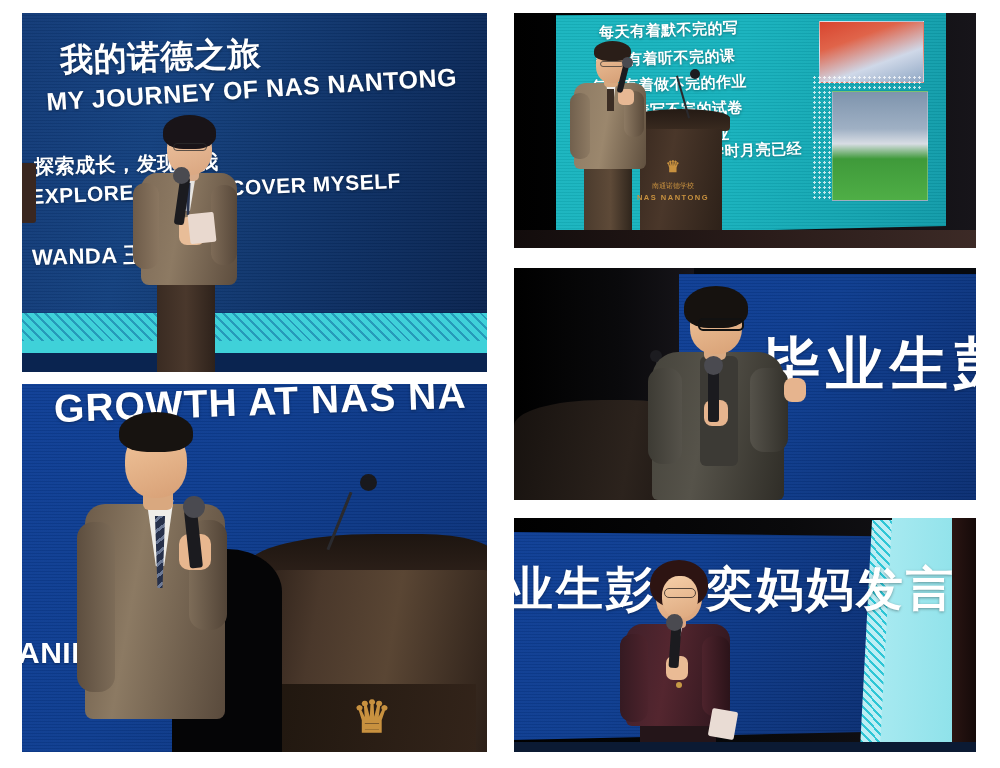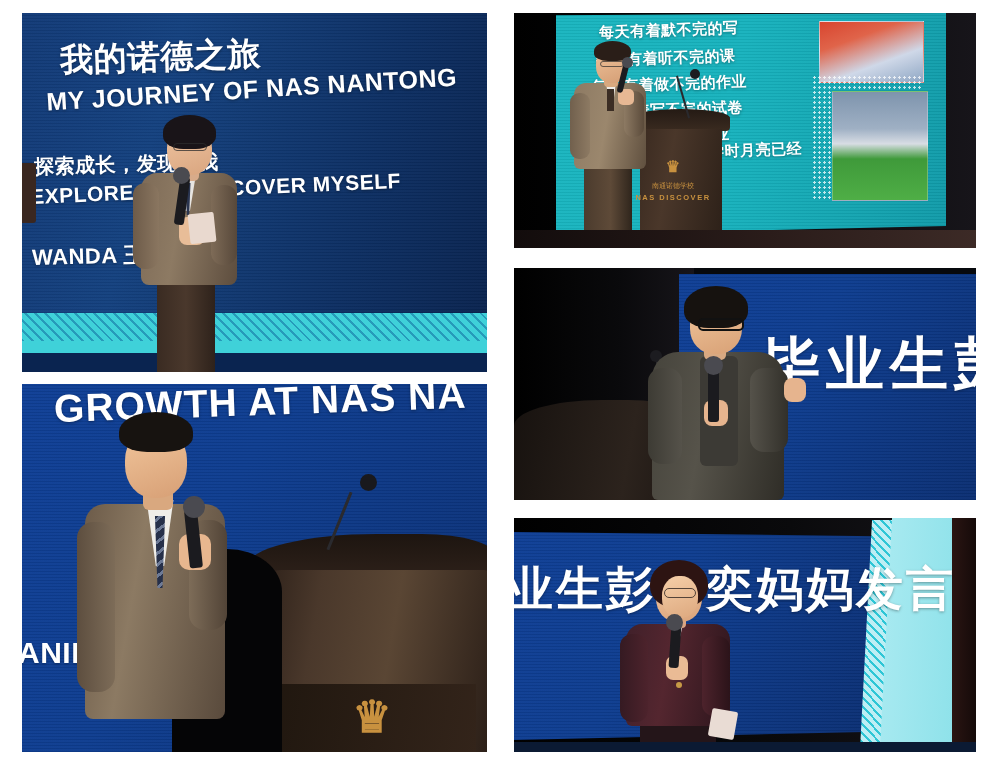--- a/index.html
+++ b/index.html
@@ -153,21 +153,21 @@
                   background:linear-gradient(160deg,#d8452f 0%,#e0644a 30%,#cfd8e8 65%,#8fa7c4 100%);"></div>
       <div class="dotgrid" style="left:298px; top:62px; width:110px; height:125px;"></div>
       <div class="slide-photo" style="left:318px; top:78px; width:96px; height:110px;
                   background:linear-gradient(180deg,#7e94ad 0%,#9fb0c4 34%,#d8dde4 48%,#3f9a3a 62%,#4fae46 100%);"></div>
 
       <div class="podium" style="left:118px; top:96px; width:98px; height:139px;">
         <div class="podium-top" style="left:0; top:0; width:98px; height:22px;"></div>
         <div class="podium-body" style="left:8px; top:20px; width:82px; height:119px;"></div>
         <div class="crown" style="left:0; top:50px; width:82px; font-size:16px;">♛</div>
         <div class="logo-cn" style="left:0; top:72px; width:82px; font-size:7px;">南通诺德学校</div>
-        <div class="logo-en" style="left:0; top:84px; width:82px; font-size:7.5px; font-weight:700;">NAS DISCOVER</div>
+        <div class="logo-en" style="left:0; top:84px; width:82px; font-size:7.5px; font-weight:700;">NAS NANTONG</div>
       </div>
 
       <div class="mic-stand" style="left:168px; top:62px; width:2px; height:44px; transform:rotate(-16deg);"></div>
       <div class="mic-head" style="left:176px; top:56px; width:10px; height:10px; background:#1c1c20;"></div>
 
       <div class="person" style="left:58px; top:28px; width:86px; height:207px;">
         <div style="position:absolute; left:12px; top:120px; width:48px; height:87px; background:linear-gradient(90deg,#4b3b2d,#5e4a38 55%,#2f251c); border-radius:4px;"></div>
         <div class="torso" style="left:2px; top:42px; width:72px; height:86px; background:linear-gradient(100deg,#8d7a63 0%,#9b876d 45%,#60503f 100%); border-radius:12px 12px 6px 6px;"></div>
         <div style="position:absolute; left:30px; top:40px; width:18px; height:26px; background:#efece7; clip-path:polygon(22% 0,78% 0,60% 100%,40% 100%);"></div>
         <div style="position:absolute; left:35px; top:48px; width:7px; height:22px; background:#3b2d24;"></div>

